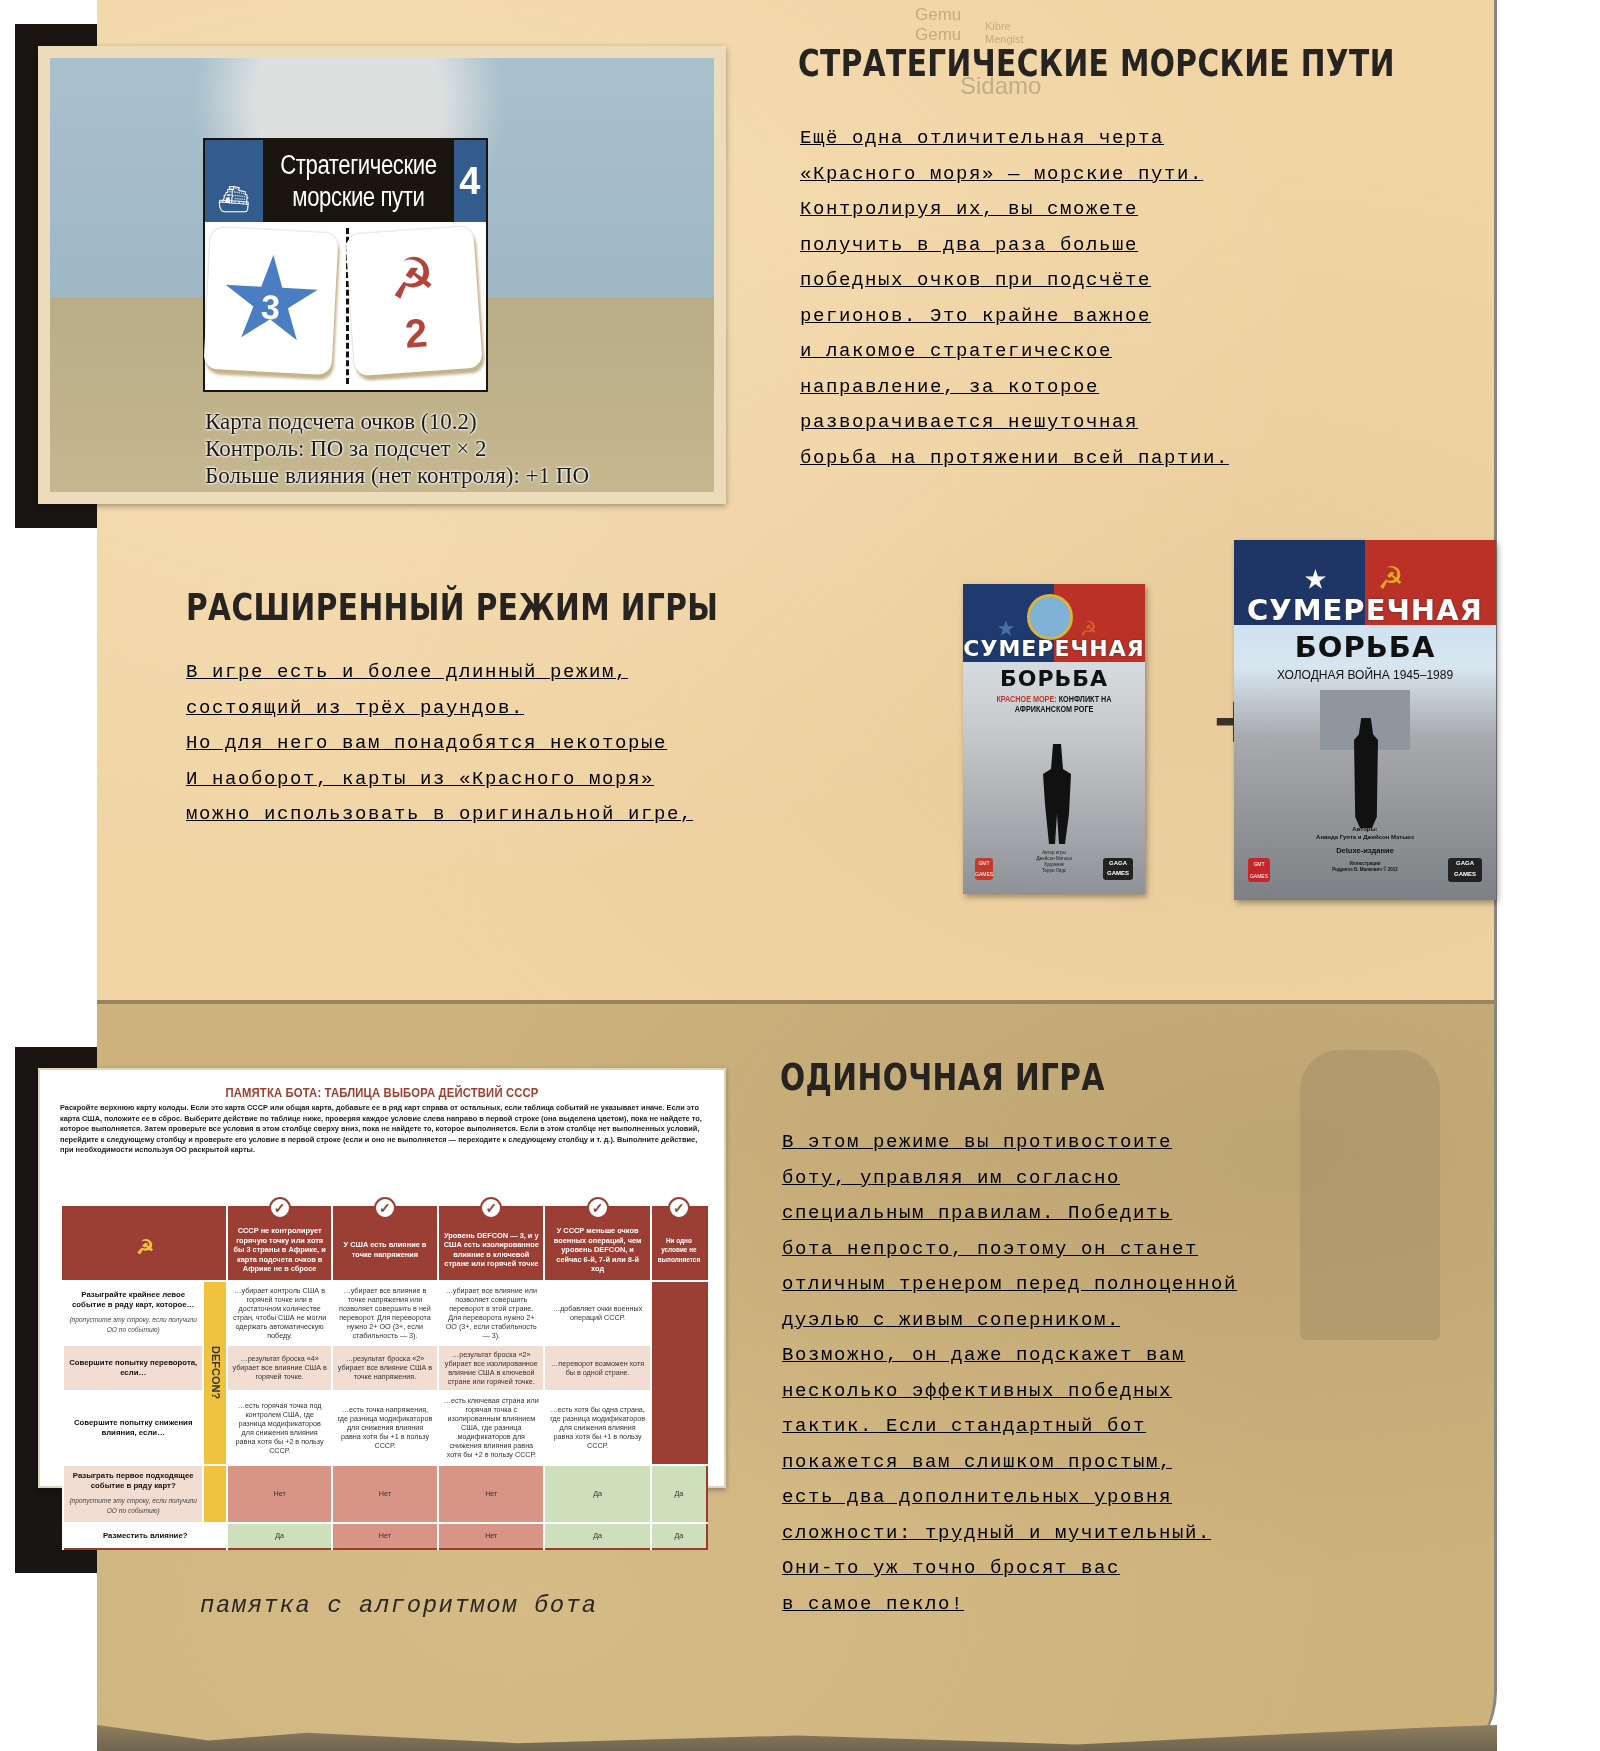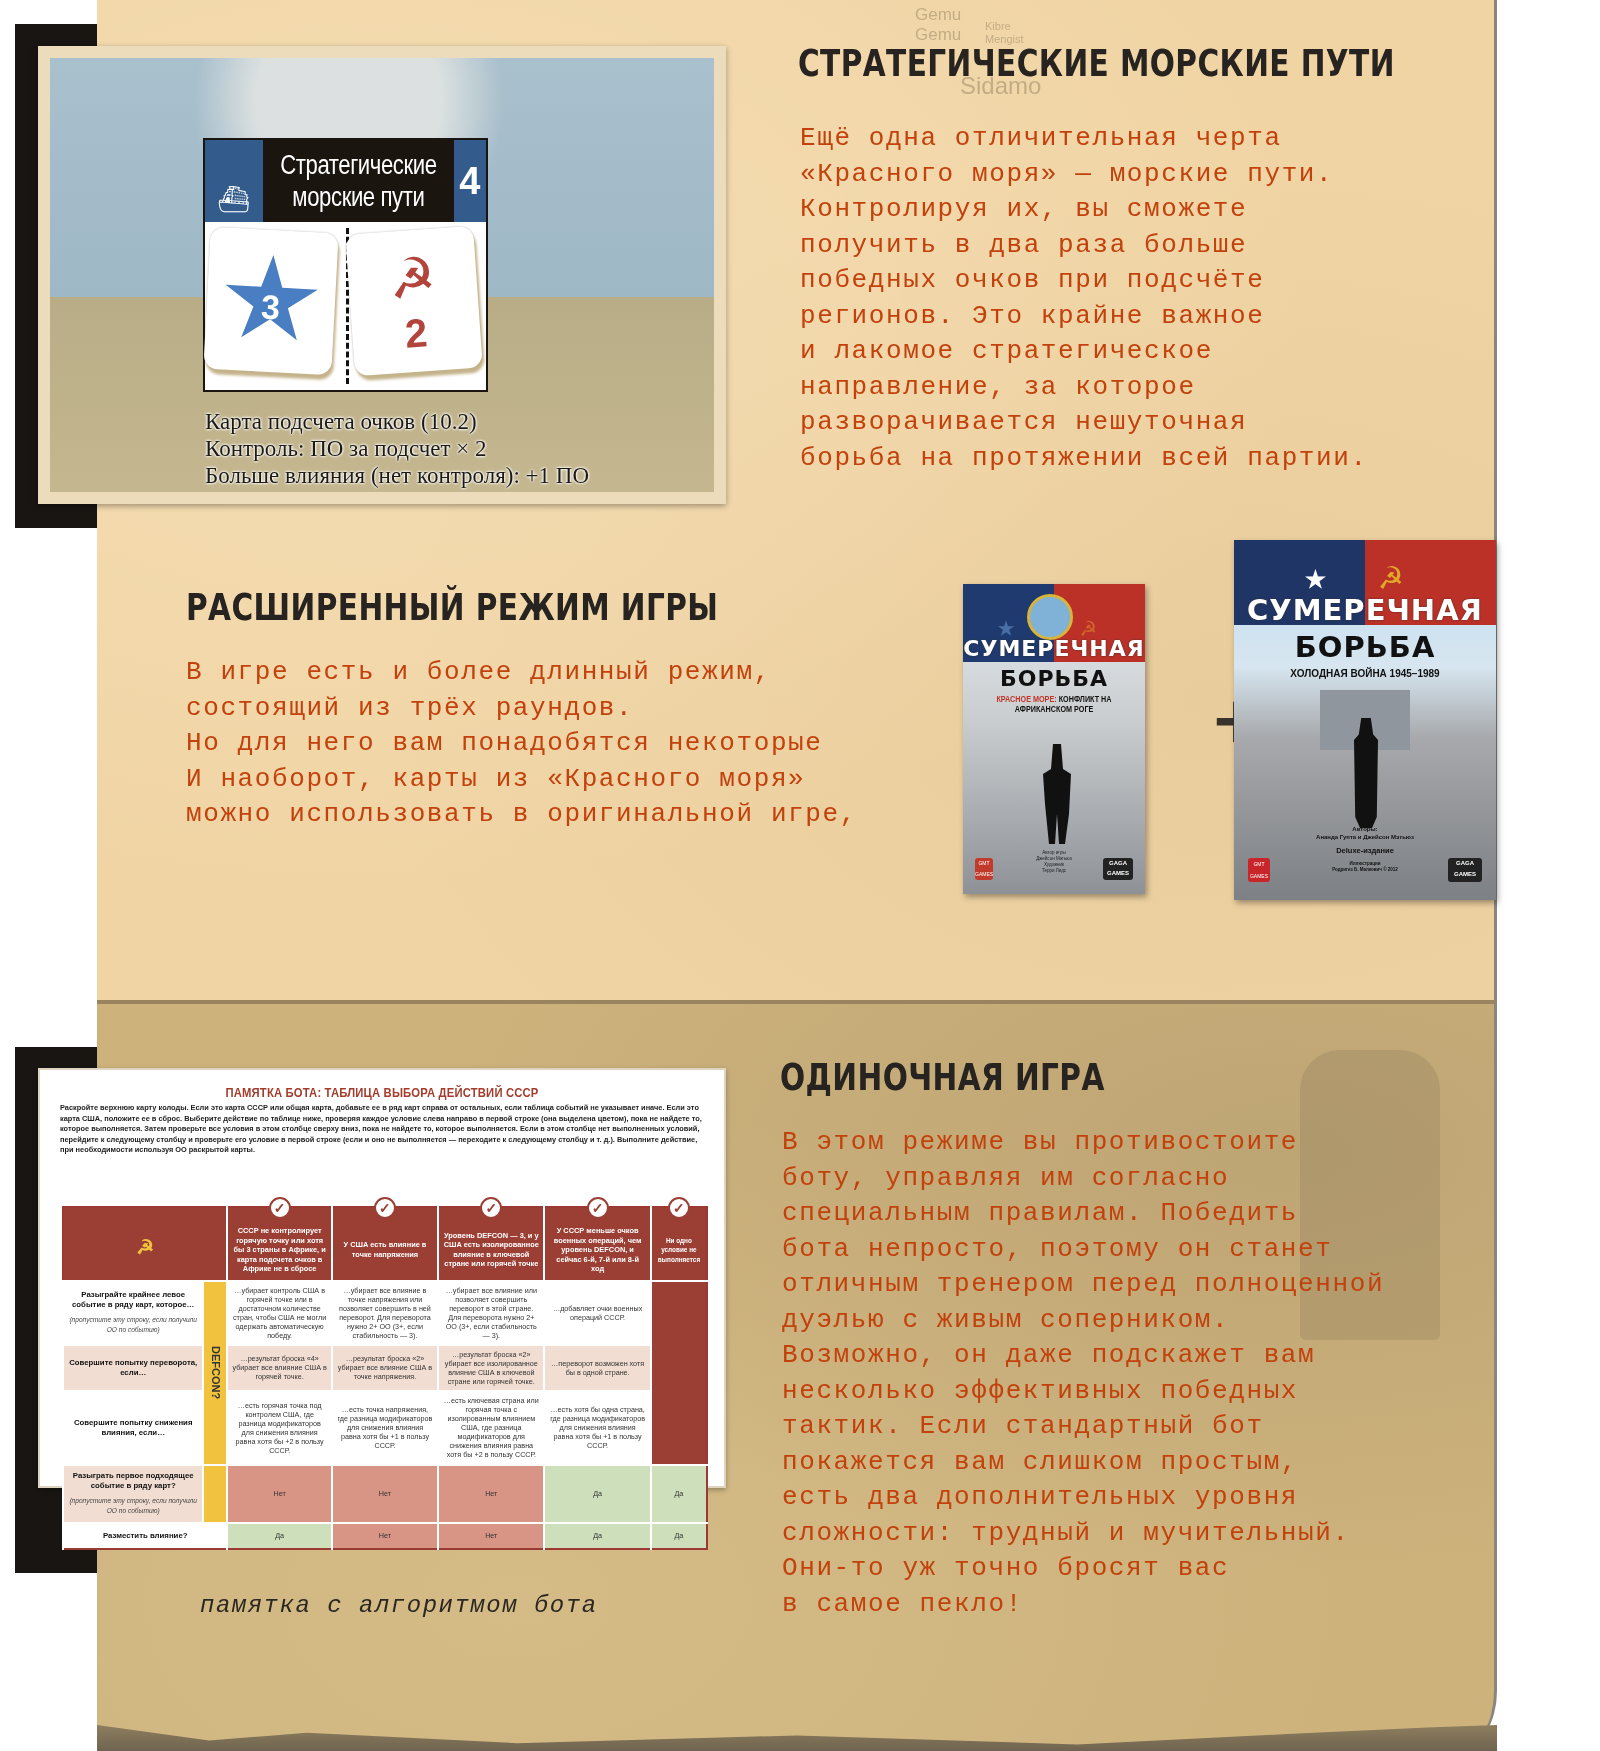--- a/index.html
+++ b/index.html
@@ -39,21 +39,21 @@
   .region-divider { position: absolute; left: 50%; top: 6px; bottom: 6px; border-left: 3px dashed #111; }
   .tile { width: 128px; height: 142px; background: #fff; border-radius: 14px; box-shadow: 2px 5px 3px #c4b28a, 0 0 2px rgba(0,0,0,0.3); display: flex; flex-direction: column; align-items: center; justify-content: center; position: relative; }
   .tile.us { transform: rotate(3deg); margin-left: 2px; }
   .tile.ussr { transform: rotate(-4deg); margin-right: 8px; }
   .star-shape { width: 96px; height: 92px; background: #4a7ec2; clip-path: polygon(50% 0%, 61% 35%, 98% 35%, 68% 57%, 79% 91%, 50% 70%, 21% 91%, 32% 57%, 2% 35%, 39% 35%); display: flex; align-items: center; justify-content: center; color: #fff; font-family: "Liberation Sans", sans-serif; font-weight: bold; font-size: 34px; padding-top: 12px; }
   .sickle { color: #b3443c; font-size: 64px; line-height: 64px; }
   .ussr-num { color: #b3443c; font-family: "Liberation Sans", sans-serif; font-weight: bold; font-size: 40px; line-height: 40px; }
   .card-caption { position: absolute; left: 155px; top: 350px; font-family: "Liberation Serif", serif; font-size: 23px; line-height: 27px; color: #1d1a16; text-shadow: 0 0 3px #fff, 0 0 3px #fff, 0 0 2px #fff; }
 
   .section-heading { position: absolute; font-family: "DejaVu Sans", sans-serif; font-weight: bold; color: #262320; letter-spacing: 0.5px; transform-origin: left top; transform: scaleX(0.8); white-space: nowrap; }
-  .body-text { position: absolute; font-family: "Liberation Mono", "DejaVu Sans Mono", monospace; font-size: 26px; line-height: 35.5px; color: #c2410c; letter-spacing: 1.6px; white-space: pre; }
+  .body-text { position: absolute; font-family: "Liberation Mono", "DejaVu Sans Mono", monospace; font-size: 19px; line-height: 35.5px; color: #000000; letter-spacing: 1.6px; white-space: pre; text-decoration: underline; }
 
   
   .cover { position: absolute; box-shadow: 2px 3px 6px rgba(0,0,0,0.35); overflow: hidden; }
   .cover-flag { display: flex; }
   .cover-flag .blue { background: #1e3a6e; flex: 1; }
   .cover-flag .red { background: #bb3127; flex: 1; }
   .cover-title { font-family: "DejaVu Sans", sans-serif; font-weight: bold; text-align: center; letter-spacing: 1px; }
   .plus-sign { position: absolute; left: 1210px; top: 700px; font-family: "DejaVu Sans", sans-serif; font-weight: bold; font-size: 64px; color: #3a332b; line-height: 40px; }
 
   
@@ -155,21 +155,21 @@
 
 <div class="cover" style="left:1234px;top:540px;width:262px;height:360px;background:linear-gradient(180deg,#bcd9f0 0%,#d7e6f0 35%,#a7a9ac 55%,#7d8084 100%);">
   <div class="cover-flag" style="height:85px;">
     <div class="blue" style="background:#1f3566;"></div>
       <div class="red"></div>
   </div>
   <div style="position:absolute;left:70px;top:14px;color:#fff;font-size:38px;">★</div>
   <div style="position:absolute;left:146px;top:16px;color:#e2a629;font-size:36px;">☭</div>
   <div class="cover-title" style="position:absolute;left:0;top:53px;width:100%;font-size:29px;color:#fff;text-shadow:0 0 2px #333;">СУМЕРЕЧНАЯ</div>
   <div class="cover-title" style="position:absolute;left:0;top:90px;width:100%;font-size:29px;color:#111;">БОРЬБА</div>
-  <div style="position:absolute;left:0;top:128px;width:100%;text-align:center;font-family:'Liberation Sans',sans-serif;font-weight:bold;font-size:10px;color:#111;">ХОЛОДНАЯ ВОЙНА 1945–1989</div>
+  <div style="position:absolute;left:0;top:128px;width:100%;text-align:center;font-family:'Liberation Sans',sans-serif;font-weight:normal;font-size:12px;color:#111;">ХОЛОДНАЯ ВОЙНА 1945–1989</div>
   <div style="position:absolute;left:86px;top:150px;width:90px;height:60px;background:#8f969d;"></div>
   <div style="position:absolute;left:120px;top:178px;width:24px;height:110px;background:#111;clip-path:polygon(30% 0,70% 0,80% 15%,100% 20%,95% 90%,75% 100%,25% 100%,5% 90%,0 20%,20% 15%);"></div>
   <div style="position:absolute;left:0;top:285px;width:100%;text-align:center;font-family:'Liberation Sans',sans-serif;font-size:6px;line-height:8px;color:#111;font-weight:bold;">
     <div>Авторы:</div>
     <div>Ананда Гупта и Джейсон Мэтьюз</div>
     <div style="font-size:7.5px;margin-top:6px;">Deluxe-издание</div>
     <div style="font-size:4.5px;margin-top:6px;line-height:6px;">Иллюстрации</div>
     <div style="font-size:4.5px;line-height:6px;">Родригез Б. Малкович © 2012</div>
   </div>
   <div style="position:absolute;left:14px;top:318px;width:22px;height:24px;background:#c8252b;color:#fff;font-family:'Liberation Sans',sans-serif;font-size:5px;text-align:center;line-height:12px;border-radius:3px;">GMT GAMES</div>

